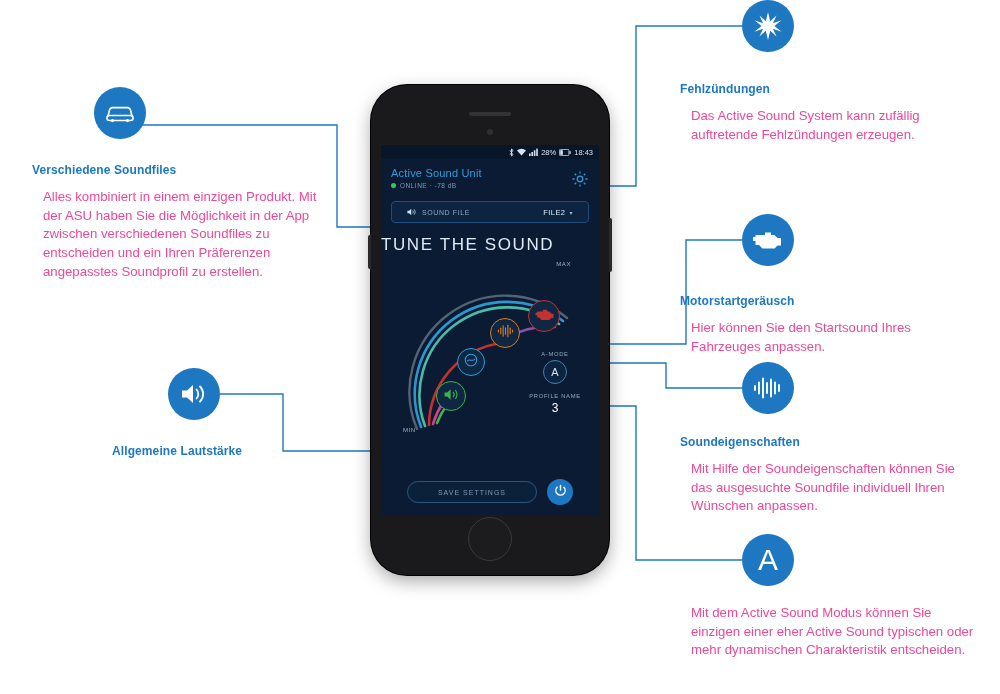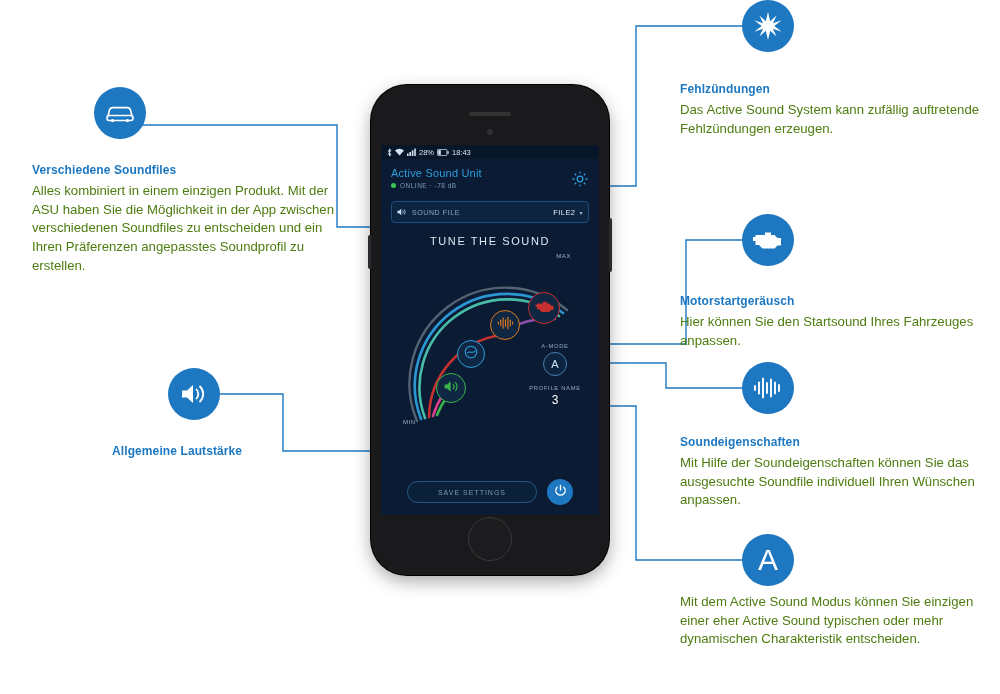--- a/index.html
+++ b/index.html
@@ -33,23 +33,23 @@
 
   
   .callout { position:absolute; }
   .callout h3 {
     margin:16px 0 5px 0;
     font-size:12px; font-weight:700;
     color:#1d78c1;
     letter-spacing:0.1px;
   }
   .callout p {
-    margin:0;
+    margin:11px;
     font-size:13.2px; line-height:1.42;
-    color:#4d7c0f; 
+    color:#ec4899; 
   }
   .c-soundfiles { left:32px;  top:147px;  width:310px; }
   .c-volume     { left:112px; top:428px;  width:250px; }
   .c-misfire    { left:680px; top:66px;   width:300px; }
   .c-engine     { left:680px; top:278px;  width:300px; }
   .c-soundprop  { left:680px; top:419px;  width:300px; }
   .c-asmode     { left:680px; top:593px;  width:305px; }
 
   
   .phone {
@@ -80,21 +80,21 @@
     background:#1c1c1e; border:1.5px solid #3a3a3d;
   }
   .screen {
     position:absolute; left:10px; top:60px; width:218px; height:370px;
     background:#0a1b33;
     overflow:hidden;
   }
 
   
   .statusbar {
-    height:14px; display:flex; align-items:center; justify-content:flex-start;
+    height:14px; display:flex; align-items:center; justify-content:flex-end;
     gap:3px; padding:4px 6px; color:#d6e4f2; font-size:7.5px;
     background:#081629;
   }
   .statusbar .sb { display:flex; align-items:center; gap:2px; }
   .statusbar svg { display:block; }
 
   
   .app-header { padding:8px 10px 4px 10px; position:relative; }
   .app-title {
     color:#2e9ddb; font-size:11px; font-weight:400; letter-spacing:.2px;
@@ -106,31 +106,31 @@
     position:absolute; right:10px; top:11px; width:18px; height:18px;
     color:#2e9ddb;
   }
 
   
   .soundfile-row {
     margin:8px 10px 12px 10px; height:22px;
     border:1px solid #1f4e7d; border-radius:4px;
     background:#0d2banything;
     background:#0c2440;
-    display:flex; align-items:center; padding:0 5px;
+    display:flex; align-items:center; padding:0 15px;
     color:#8fa9c2; font-size:7px; letter-spacing:.6px;
   }
   .soundfile-row .sf-icon { color:#cfe2f5; margin-right:6px; display:flex; }
   .soundfile-row .sf-label { flex:1; }
   .soundfile-row .sf-value { color:#e3eef9; font-size:7.5px; letter-spacing:.4px; }
   .soundfile-row .sf-caret { margin-left:4px; color:#9fb8cf; font-size:6px; }
 
   
   .tune-title {
-    text-align:center; color:#dfe9f4; font-size:11px; letter-spacing:1.6px;
+    text-align:left; color:#dfe9f4; font-size:17px; letter-spacing:1.6px;
     margin-top:6px; font-weight:400;
   }
 
   
   .dial { position:relative; width:218px; height:190px; margin-top:4px; }
   .dial svg.arcs { position:absolute; left:0; top:0; }
   .lbl-max { position:absolute; right:28px; top:2px; color:#9bb4cb; font-size:6px; letter-spacing:.6px; }
   .lbl-min { position:absolute; left:22px; bottom:16px; color:#9bb4cb; font-size:6px; letter-spacing:.6px; }
 
   .knob {

